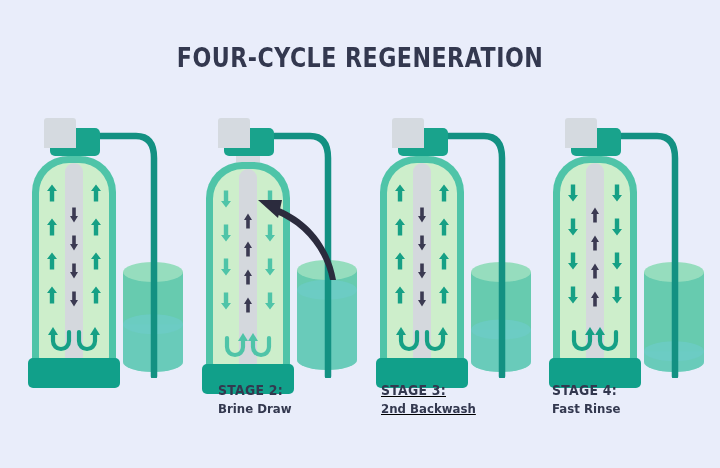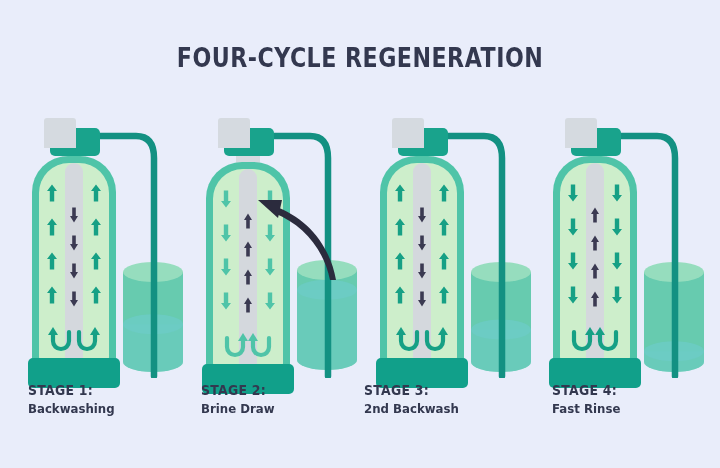--- a/index.html
+++ b/index.html
@@ -82,22 +82,22 @@
   
   .brine{position:absolute;left:108px;width:62px;}
   .brine svg{display:block;}
 
   
   .suction{position:absolute;left:60px;top:78px;width:110px;height:90px;pointer-events:none;}
 
   
   .label{position:absolute;top:382px;width:170px;}
   .label[data-idx="0"]{left:28px;}
-  .label[data-idx="1"]{left:201px;}
-  .label[data-idx="2"]{left:364px;}
+  .label[data-idx="1"]{left:218px;}
+  .label[data-idx="2"]{left:381px;text-decoration:underline;}
   .label[data-idx="3"]{left:552px;}
   .label .stage-name{
     font-family:"DejaVu Sans", sans-serif;
     font-weight:bold;font-size:14.5px;color:#33384f;
     transform:scaleX(0.86);transform-origin:left center;
     white-space:nowrap;letter-spacing:0.3px;
   }
   .label .stage-desc{
     font-family:"DejaVu Sans", sans-serif;
     font-weight:bold;font-size:12.5px;color:#33384f;
@@ -294,24 +294,20 @@
           </div>
         </div>
         <div class="tank-base" style="background: rgb(17, 160, 138);"></div>
       </div>
       <div class="valve">
         <div class="valve-body" style="background: rgb(25, 163, 140);"></div>
         <div class="valve-cap" style="background: rgb(213, 218, 224);"></div>
       </div>
     </div>
 
-  <div class="label" data-idx="0">
-    <div class="stage-name">STAGE 1:</div>
-    <div class="stage-desc">Backwashing</div>
-  </div>
   <div class="label" data-idx="1">
     <div class="stage-name">STAGE 2:</div>
     <div class="stage-desc">Brine Draw</div>
   </div>
   <div class="label" data-idx="2">
     <div class="stage-name">STAGE 3:</div>
     <div class="stage-desc">2nd Backwash</div>
   </div>
   <div class="label" data-idx="3">
     <div class="stage-name">STAGE 4:</div>

